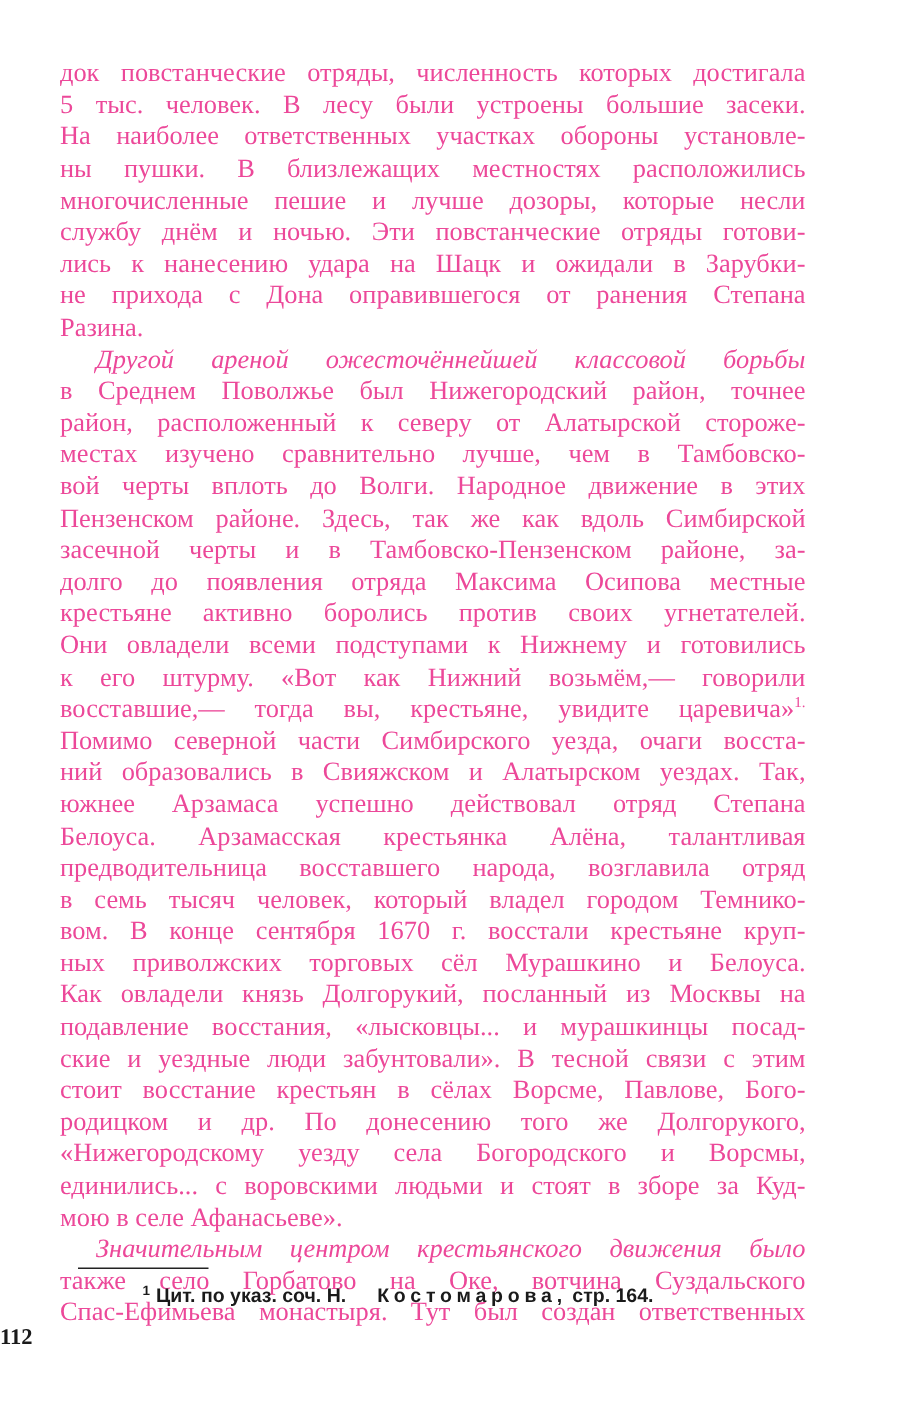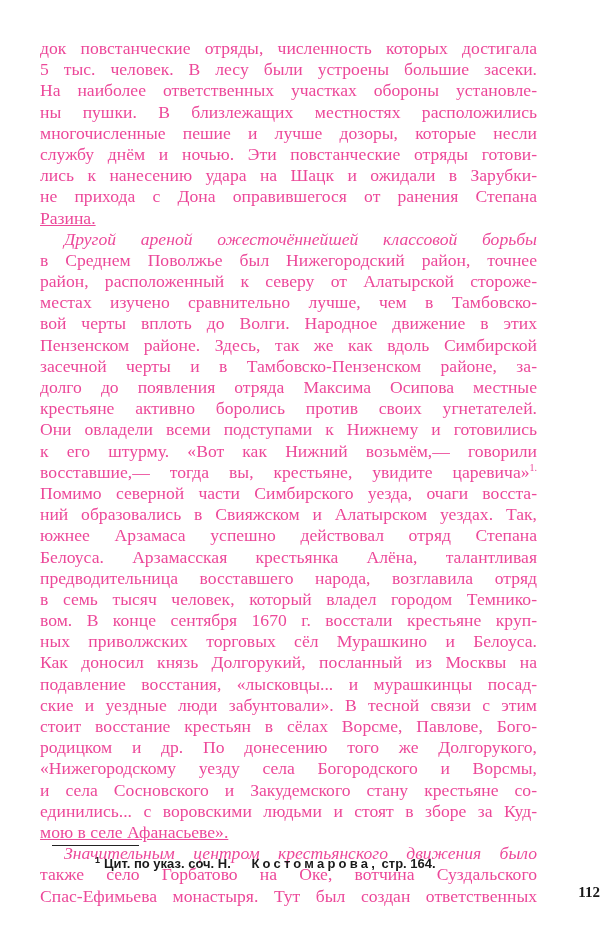--- a/index.html
+++ b/index.html
@@ -7,35 +7,35 @@
   .page {
     position: absolute; left: 40px; top: 38px; width: 497px;
     font-family: "Liberation Serif", "DejaVu Serif", serif;
     color: #ec4899;
   }
   .line {
     display: block; height: 21.2px; line-height: 21.2px;
     font-size: 17.6px; white-space: nowrap;
     text-align: justify; text-align-last: justify;
   }
-  .line.last { text-align-last: left; text-decoration: underline; }
+  .line.last { text-align-last: left; }
   .line.indent { padding-left: 24px; font-style: italic; }
   .footnote-rule {
     position: absolute; left: 52px; top: 845px; width: 87px; height: 0;
     border-top: 1.5px solid #222;
   }
   .footnote {
     position: absolute; left: 95px; top: 855px;
     font-family: "Liberation Sans", "DejaVu Sans", sans-serif;
     font-size: 13px; font-weight: bold; color: #1a1a1a; white-space: nowrap;
   }
   .footnote .sup { font-size: 9px; vertical-align: super; margin-right: 4px; }
   .footnote .spaced { letter-spacing: 3.2px; margin-left: 17px; }
   .page-number {
-    position: absolute; left: 0; width: 600px; top: 884px; text-align: right;
+    position: absolute; left: 0; width: 600px; top: 884px; text-align: left;
     font-family: "Liberation Serif", "DejaVu Serif", serif;
     font-size: 15px; font-weight: bold; color: #1a1a1a;
   }
   sup.ref { font-size: 10px; line-height: 0; }
 </style>
 </head>
 <body>
 
 <div class="page">
 
@@ -65,27 +65,26 @@
     <span class="line">к его штурму. «Вот как Нижний возьмём,— говорили</span>
     <span class="line"><span>восставшие,— тогда вы, крестьяне, увидите царевича»</span><sup class="ref">1.</sup></span>
     <span class="line">Помимо северной части Симбирского уезда, очаги восста-</span>
     <span class="line">ний образовались в Свияжском и Алатырском уездах. Так,</span>
     <span class="line">южнее Арзамаса успешно действовал отряд Степана</span>
     <span class="line">Белоуса. Арзамасская крестьянка Алёна, талантливая</span>
     <span class="line">предводительница восставшего народа, возглавила отряд</span>
     <span class="line">в семь тысяч человек, который владел городом Темнико-</span>
     <span class="line">вом. В конце сентября 1670 г. восстали крестьяне круп-</span>
     <span class="line">ных приволжских торговых сёл Мурашкино и Белоуса.</span>
-    <span class="line">Как доносил князь Долгорукий, посланный из Москвы на</span>
+    <span class="line">Как овладели князь Долгорукий, посланный из Москвы на</span>
     <span class="line">подавление восстания, «лысковцы... и мурашкинцы посад-</span>
     <span class="line">ские и уездные люди забунтовали». В тесной связи с этим</span>
     <span class="line">стоит восстание крестьян в сёлах Ворсме, Павлове, Бого-</span>
     <span class="line">родицком и др. По донесению того же Долгорукого,</span>
     <span class="line">«Нижегородскому уезду села Богородского и Ворсмы,</span>
-    <span class="line">и села Сосновского и Закудемского стану крестьяне со-</span>
     <span class="line">единились... с воровскими людьми и стоят в зборе за Куд-</span>
     <span class="line last">мою в селе Афанасьеве».</span>
   </div>
 
   <div>
     <span class="line indent">Значительным центром крестьянского движения было</span>
     <span class="line">также село Горбатово на Оке, вотчина Суздальского</span>
     <span class="line">Спас-Ефимьева монастыря. Тут был создан ответственных</span>
   </div>
 </div>

